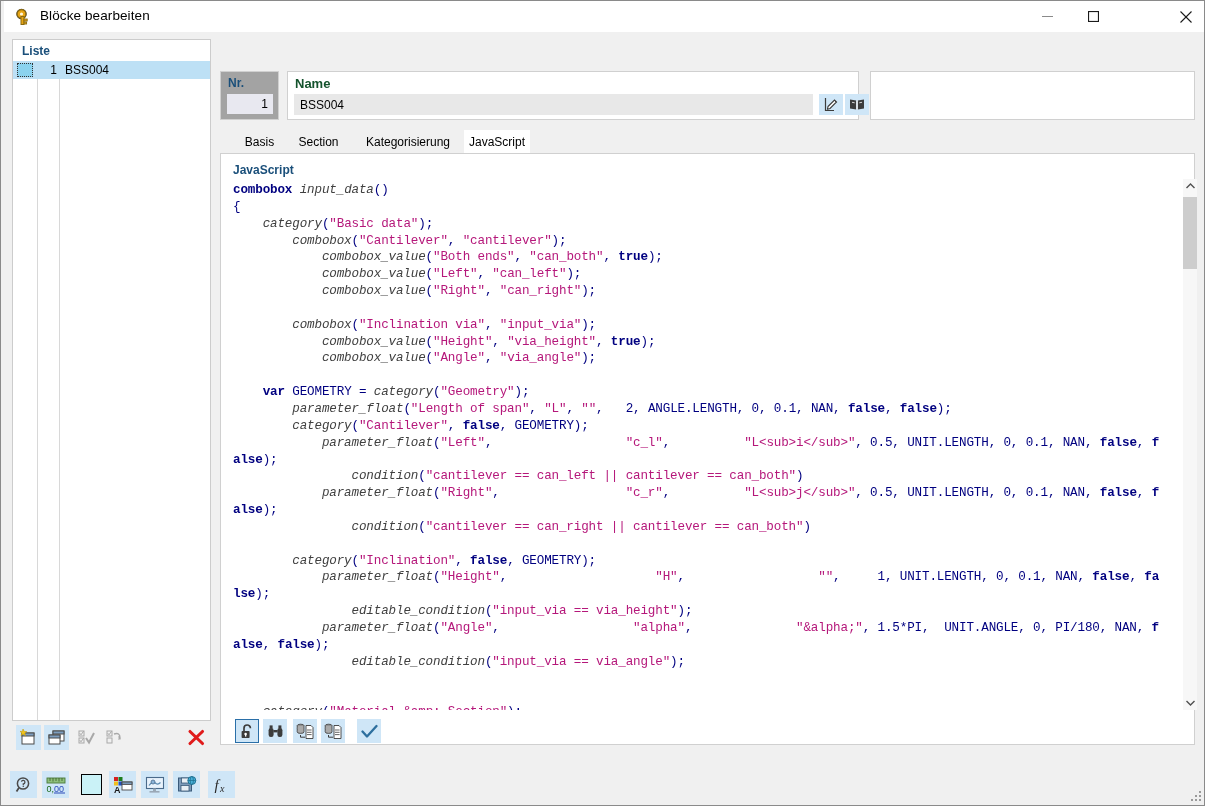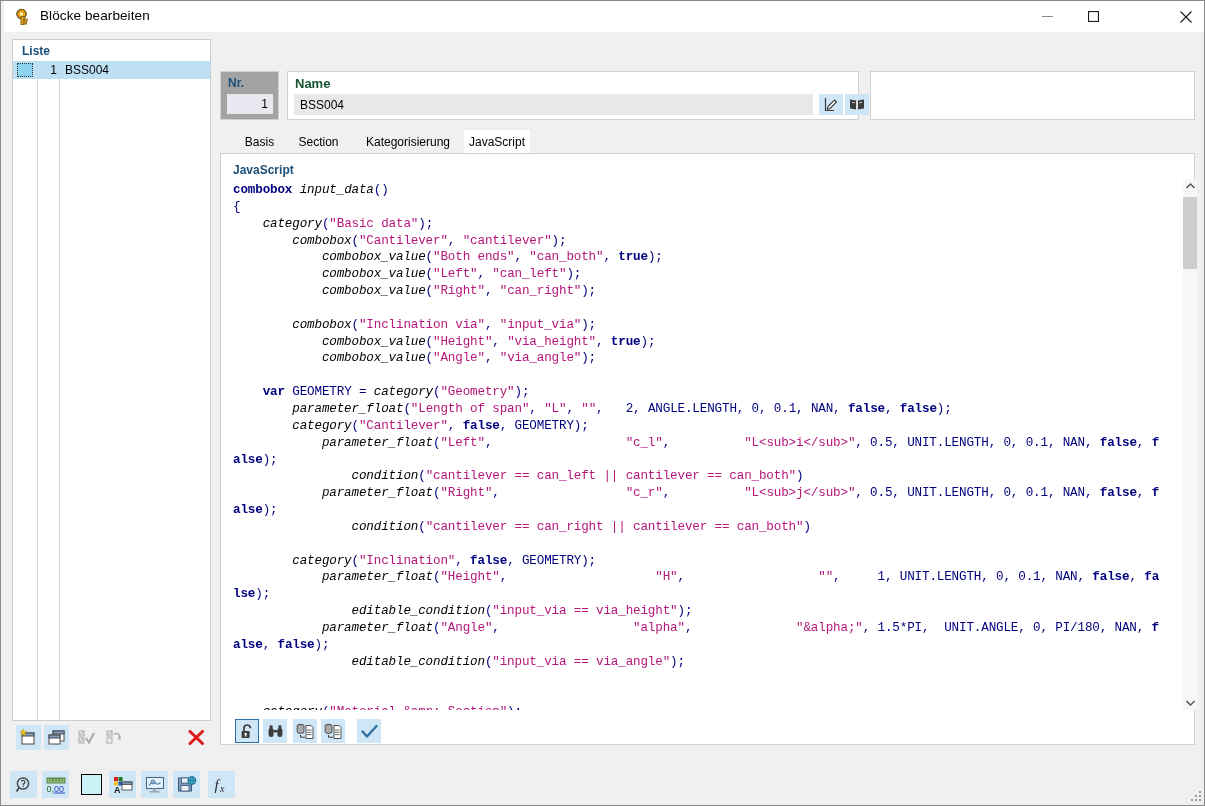--- a/index.html
+++ b/index.html
@@ -273,21 +273,21 @@
     width: 930px;
     font-family: "Liberation Mono", monospace;
     font-size: 12.6px;
     line-height: 16.85px;
     white-space: pre-wrap;
     word-break: break-all;
     color: #000;
     letter-spacing: -0.15px;
   }
   .code .kw   { color: #000080; font-weight: bold; }
-  .code .fn   { color: #000000; font-style: italic; }
+  .code .fn   { color: #404040; font-style: italic; }
   .code .str  { color: #b5177a; }
   .code .pl   { color: #000080; }
 
   
   .code-scroll {
     position: absolute;
     left: 962px; top: 25px;
     width: 14px; height: 531px;
     background: #f7f7f7;
   }

